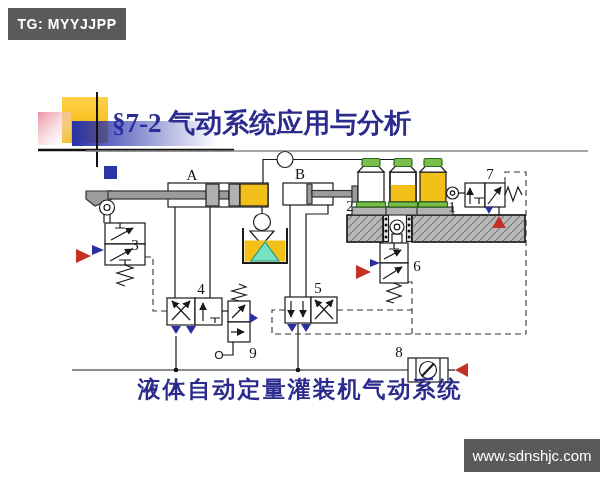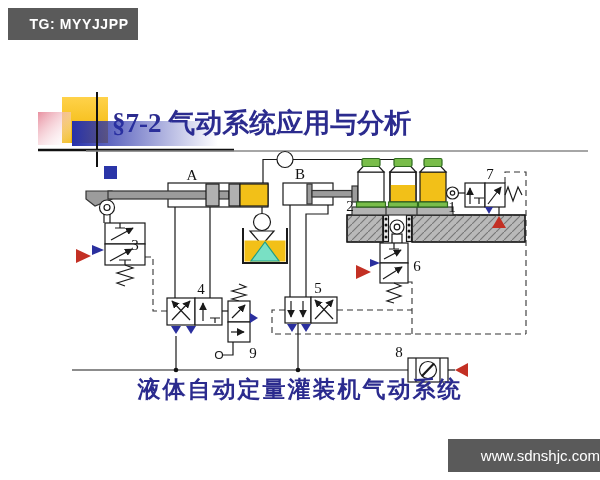--- a/index.html
+++ b/index.html
@@ -1,29 +1,29 @@
 <!DOCTYPE html>
 <html style="--title-blue: #2B2B8E; --badge-gray: #5A5A5A; --accent-yellow: #F2C018; --cap-green: #79BD4A; --liquid-teal: #79E0C4; --pilot-blue: #2A2F9E; --pressure-red: #C33024; --platform-gray: #B9B9B9; --rod-gray: #9C9C9C;"><head>
 <meta charset="utf-8">
 <style>
   html,body{margin:0;padding:0;background:#fff;}
   .slide{position:relative;width:600px;height:480px;background:#fff;overflow:hidden;
          font-family:"Liberation Sans",sans-serif;}
   .badge{position:absolute;left:8px;top:8px;width:118px;height:32px;
          background:var(--badge-gray,#5a5a5a);color:#fff;font-weight:bold;font-size:14px;
-         line-height:32px;text-align:center;letter-spacing:.6px;padding-left:12px;}
+         line-height:32px;text-align:center;letter-spacing:.6px;}
   .title{position:absolute;left:112px;top:105px;margin:0;white-space:nowrap;
          font-family:"Liberation Serif","DejaVu Serif",serif;font-size:27px;font-weight:700;
          color:var(--title-blue,#2b2b8e);}
   .caption{position:absolute;left:0;right:0;top:374px;text-align:center;
          font-family:"Liberation Serif","DejaVu Serif",serif;font-size:23px;font-weight:700;
          letter-spacing:2px;color:var(--title-blue,#2b2b8e);}
-  .watermark{position:absolute;right:0;top:439px;width:152px;height:33px;
+  .watermark{position:absolute;right:0;top:439px;width:136px;height:33px;
          background:var(--badge-gray,#5a5a5a);color:#fff;font-size:15px;line-height:33px;
-         text-align:right;}
+         text-align:center;}
   svg.scene{position:absolute;left:0;top:0;}
   svg text{font-family:"Liberation Serif","DejaVu Serif",serif;font-size:15px;fill:#111;}
 </style>
 </head>
 <body>
 
 <div class="slide">
 
   <div class="badge">
     <span>TG: MYYJJPP</span>

